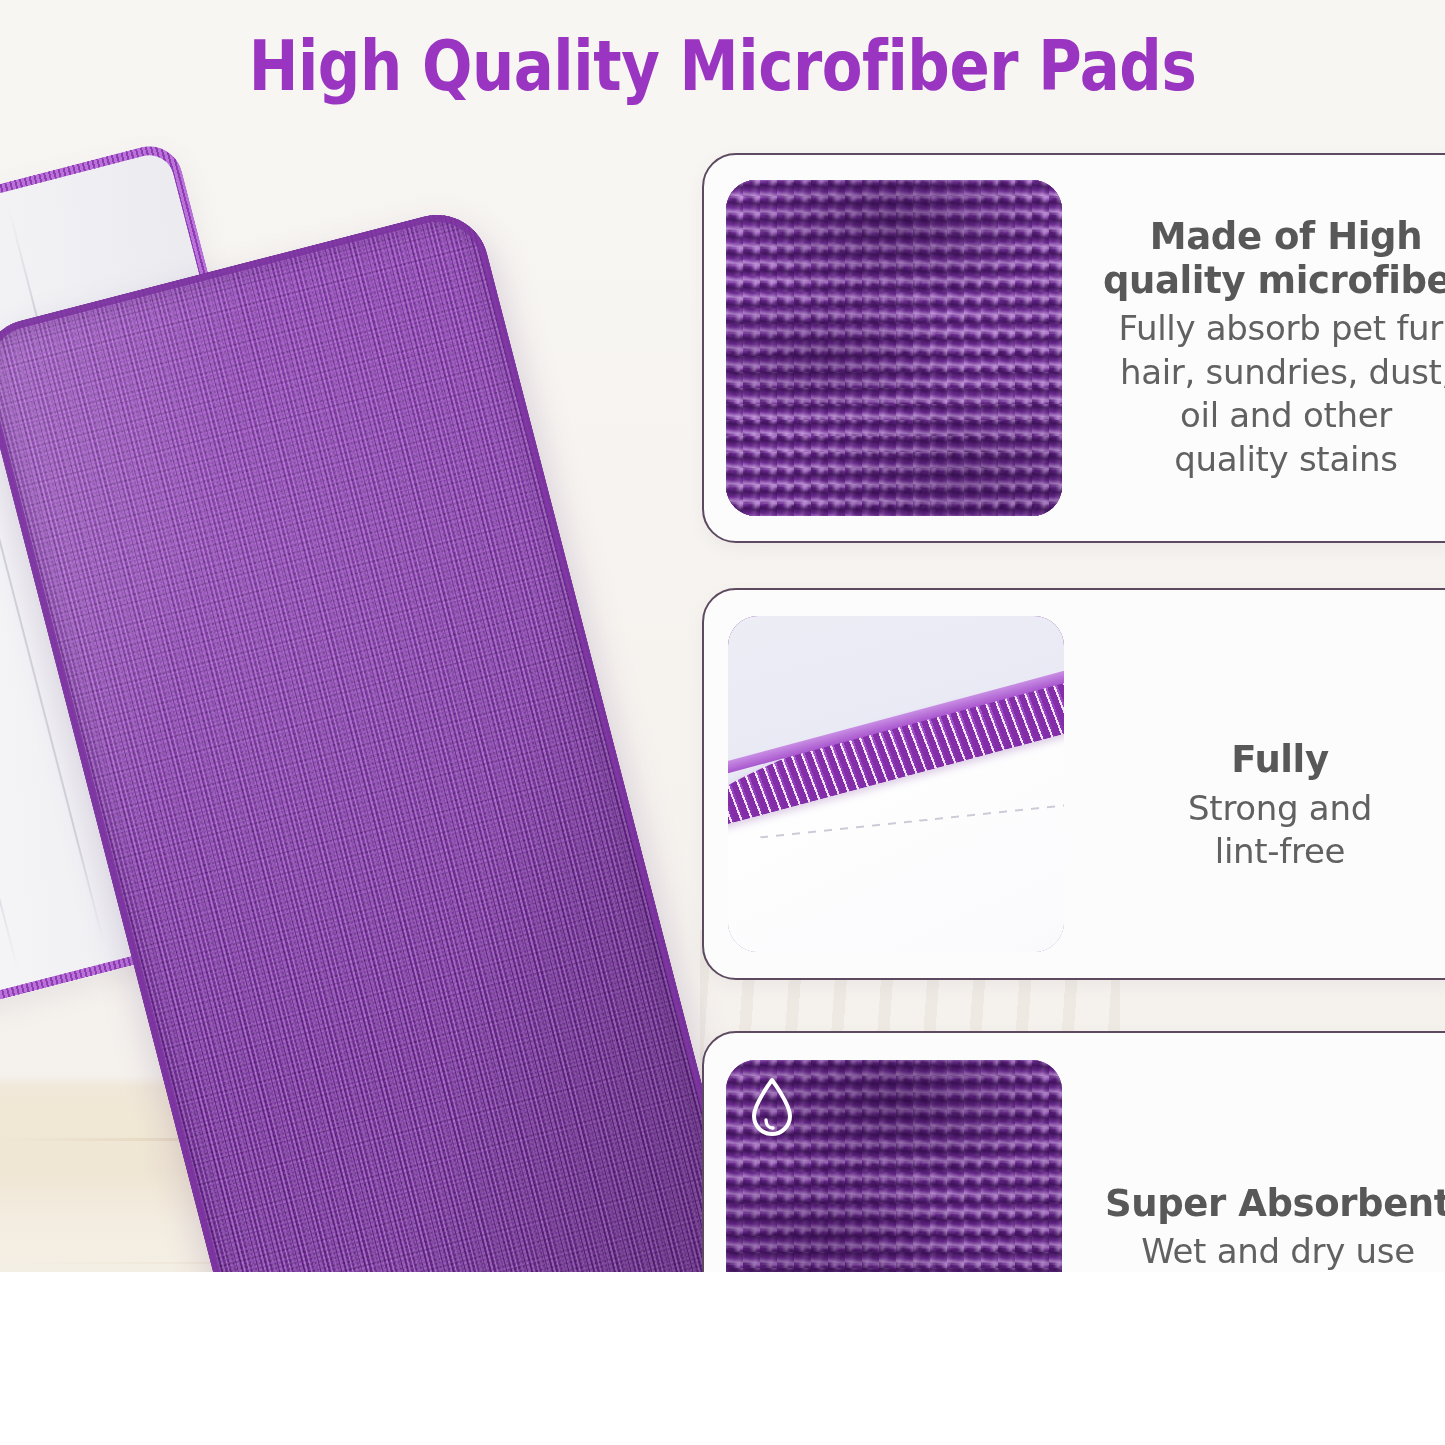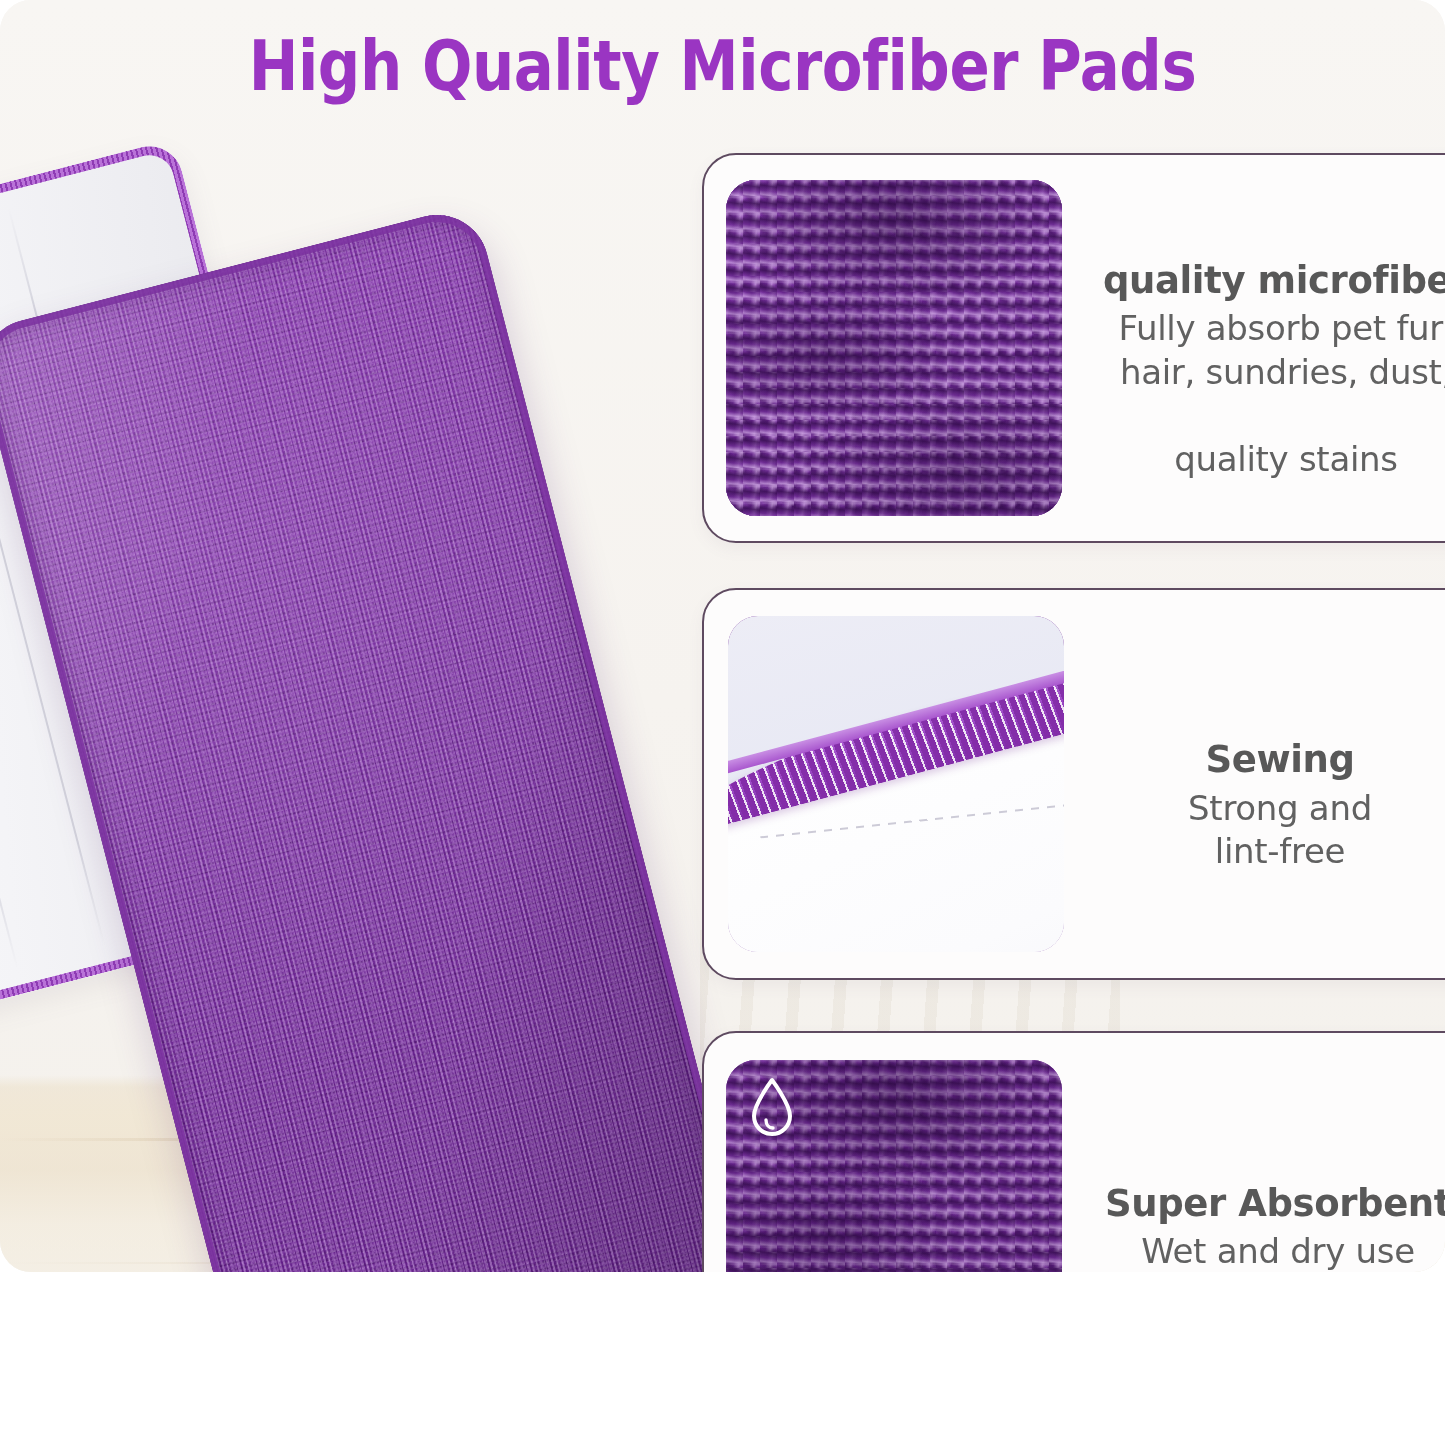--- a/index.html
+++ b/index.html
@@ -7,21 +7,20 @@
     padding: 0;
     background: #ffffff;
   }
   #canvas {
     position: relative;
     width: 1445px;
     height: 1272px;
     overflow: hidden;
     background: #F7F5F2;
     font-family: "Liberation Sans", sans-serif;
-    border-radius: 31px;
   }
 
   
   .bg-base {
     position: absolute;
     inset: 0;
     background: linear-gradient(180deg,#F8F6F3 0%, #F6F3EF 55%, #F4F1EC 100%);
   }
   
   .floor {
@@ -300,46 +299,46 @@
     </div>
   </div>
 
   <div class="card card-1">
     <div class="thumb">
       <div class="loops"></div>
       <div class="loops-dark"></div>
     </div>
     <div class="card-text">
       <div class="feat-title">
-        <br>
+        <span>Made of High</span><br>
         <span>quality microfiber</span>
       </div>
       <div class="feat-body">
         <span>Fully absorb pet fur,</span><br>
         <span>hair, sundries, dust,</span><br>
-        <br>
+        <span>oil and other</span><br>
         <span>quality stains</span>
       </div>
     </div>
   </div>
 
   <div class="card card-2">
     <div class="thumb">
       <div class="sewing">
         <div class="sew-white">
           <div class="stitchline"></div>
         </div>
         <div class="sew-band"></div>
         <div class="sew-band-top"></div>
       </div>
     </div>
     <div class="card-text">
       <div class="feat-title">
         <br>
-        <span>Sewing</span>
+        <span>Fully</span>
       </div>
       <div class="feat-body">
         <span>Strong and</span><br>
         <span>lint-free</span>
       </div>
     </div>
   </div>
 
   <div class="card card-3">
     <div class="thumb">

